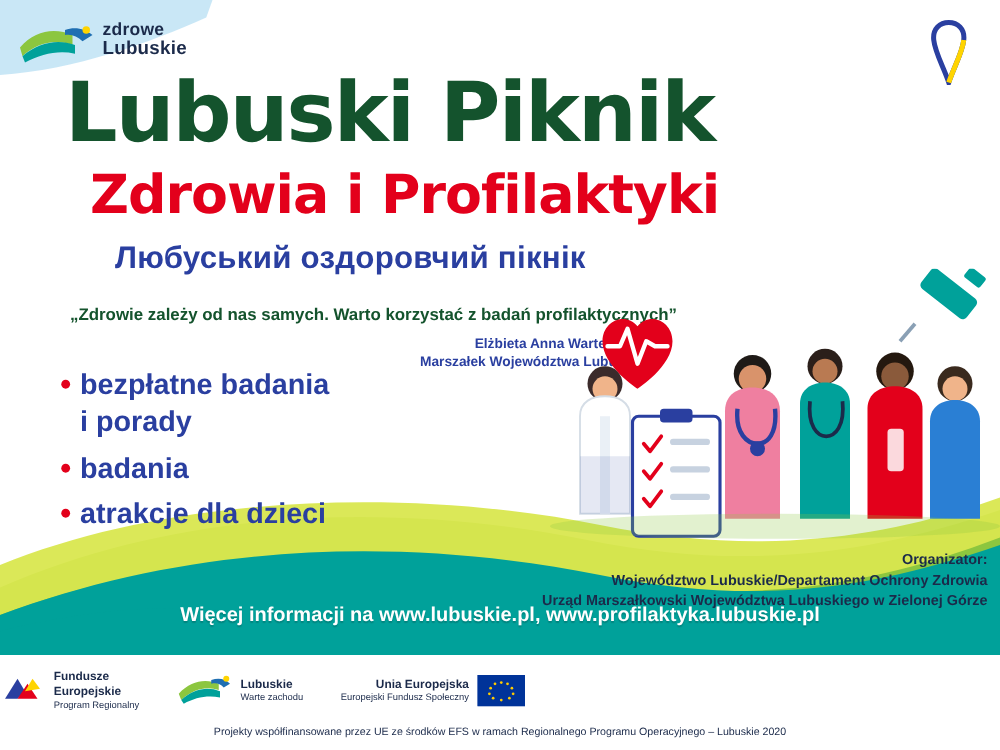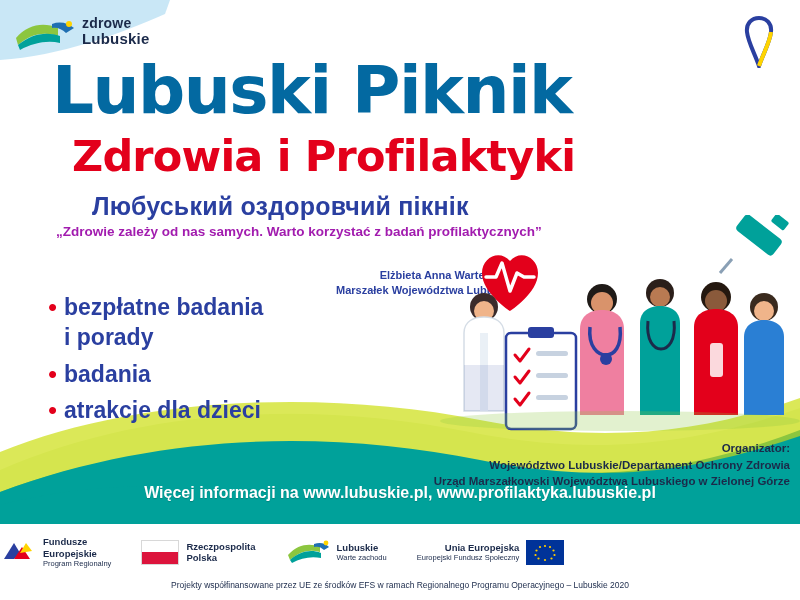--- a/index.html
+++ b/index.html
@@ -25,39 +25,39 @@
   .logo-zdrowe .txt { position: absolute; left: 68px; top: 2px; line-height: 1.05; }
   .logo-zdrowe .txt .l1 { font-size: 14px; font-weight: bold; color: #1b2a4a; letter-spacing: .2px; }
   .logo-zdrowe .txt .l2 { font-size: 15px; font-weight: bold; color: #1b2a4a; letter-spacing: .2px; }
 
   
   .ribbon { position: absolute; right: 24px; top: 16px; width: 34px; height: 52px; }
 
   
   .title-main {
     position: absolute; left: 52px; top: 52px;
-    font-size: 66px; font-weight: bold; color: #0369a1;
+    font-size: 66px; font-weight: bold; color: #14532d;
     letter-spacing: -1.5px; white-space: nowrap;
     font-family: "DejaVu Sans", sans-serif;
   }
   .title-sub {
     position: absolute; left: 72px; top: 131px;
     font-size: 43px; font-weight: bold; color: #e3001b;
     letter-spacing: -0.8px; white-space: nowrap;
     font-family: "DejaVu Sans", sans-serif;
   }
   .title-ukr {
     position: absolute; left: 92px; top: 192px;
     font-size: 25px; font-weight: bold; color: #2a3fa0;
     letter-spacing: .2px; white-space: nowrap;
   }
 
   .quote {
-    position: absolute; left: 56px; top: 224px;
-    font-size: 13.5px; font-weight: bold; color: #a21caf;
+    position: absolute; left: 56px; top: 244px;
+    font-size: 13.5px; font-weight: bold; color: #14532d;
     white-space: nowrap;
   }
   .quote-author {
     position: absolute; left: 336px; top: 268px;
     font-size: 11px; font-weight: bold; color: #2a3fa0;
     line-height: 1.35; text-align: center; white-space: nowrap;
   }
 
   
   .bullets { position: absolute; left: 48px; top: 292px; width: 330px; }
@@ -254,30 +254,20 @@
           <polygon points="14,22 22,10 30,22" fill="#e3001b"></polygon>
           <polygon points="20,16 26,6 32,14" fill="#ffd400"></polygon>
         </svg>
         <div class="ftxt">
           <div>Fundusze</div>
           <div>Europejskie</div>
           <div class="small">Program Regionalny</div>
         </div>
       </div>
 
-      <div class="flogo">
-        <div class="pl-flag">
-          <div class="w"></div>
-            <div class="r"></div>
-        </div>
-        <div class="ftxt">
-          <div>Rzeczpospolita</div>
-          <div>Polska</div>
-        </div>
-      </div>
 
       <div class="flogo">
         <svg width="44" height="26" viewBox="0 0 44 26">
           <path d="M2,16 C12,5 24,4 34,8 L34,13 C24,10 14,12 4,21 Z" fill="#8cc63f"></path>
           <path d="M4,21 C14,12 25,10 35,14 L35,19 C25,17 15,19 6,24 Z" fill="#00a19a"></path>
           <path d="M28,5 C34,3 39,4 43,8 L38,11 C35,8 32,7 28,8 Z" fill="#1f6fb2"></path>
           <circle cx="40" cy="4" r="2.4" fill="#ffd400"></circle>
         </svg>
         <div class="ftxt">
           <div>Lubuskie</div>

